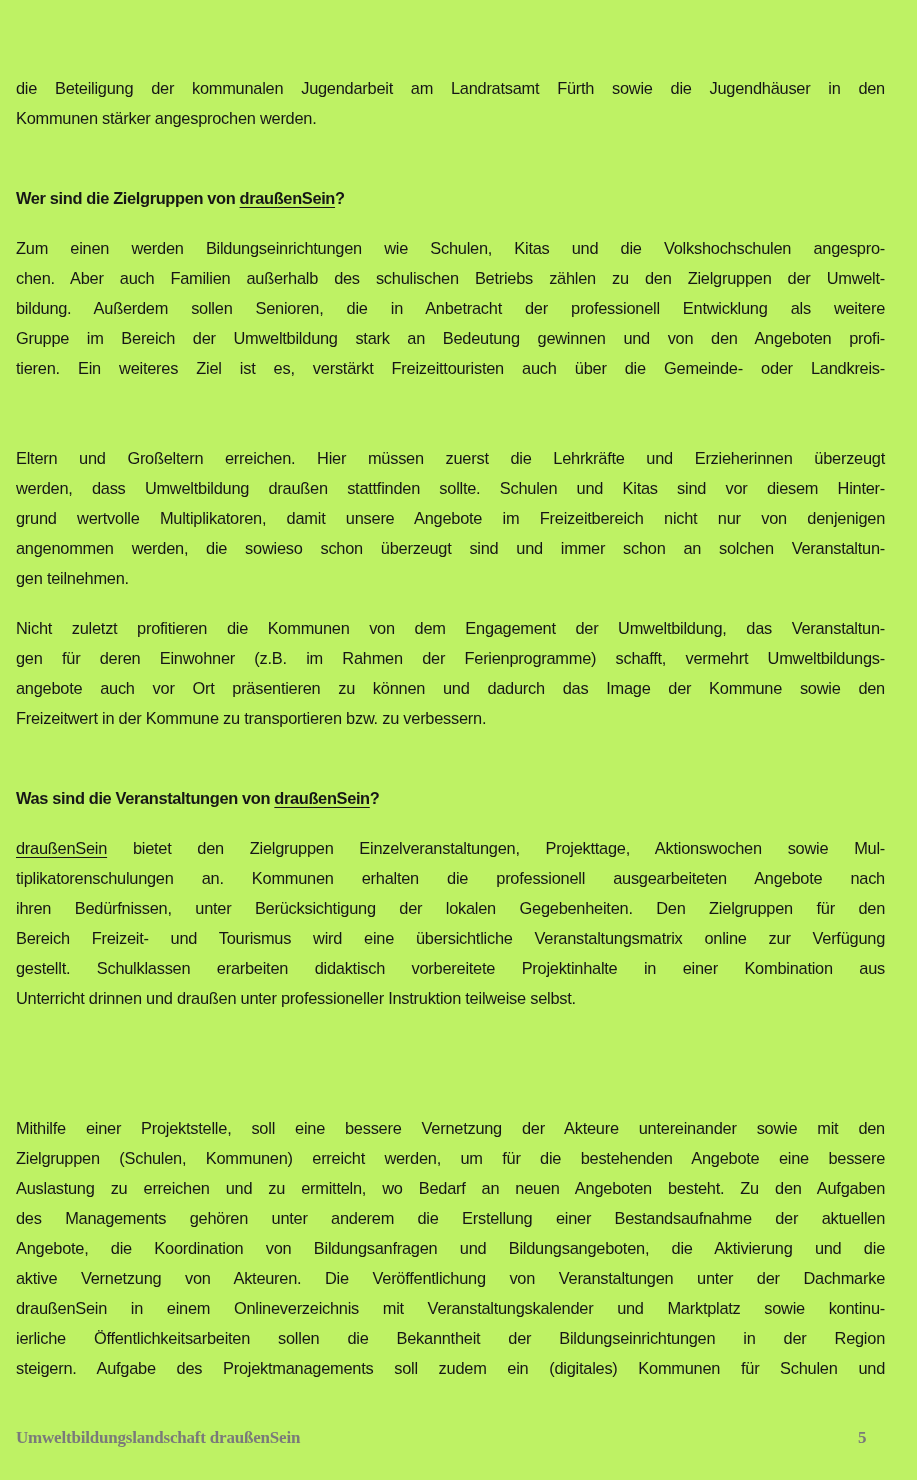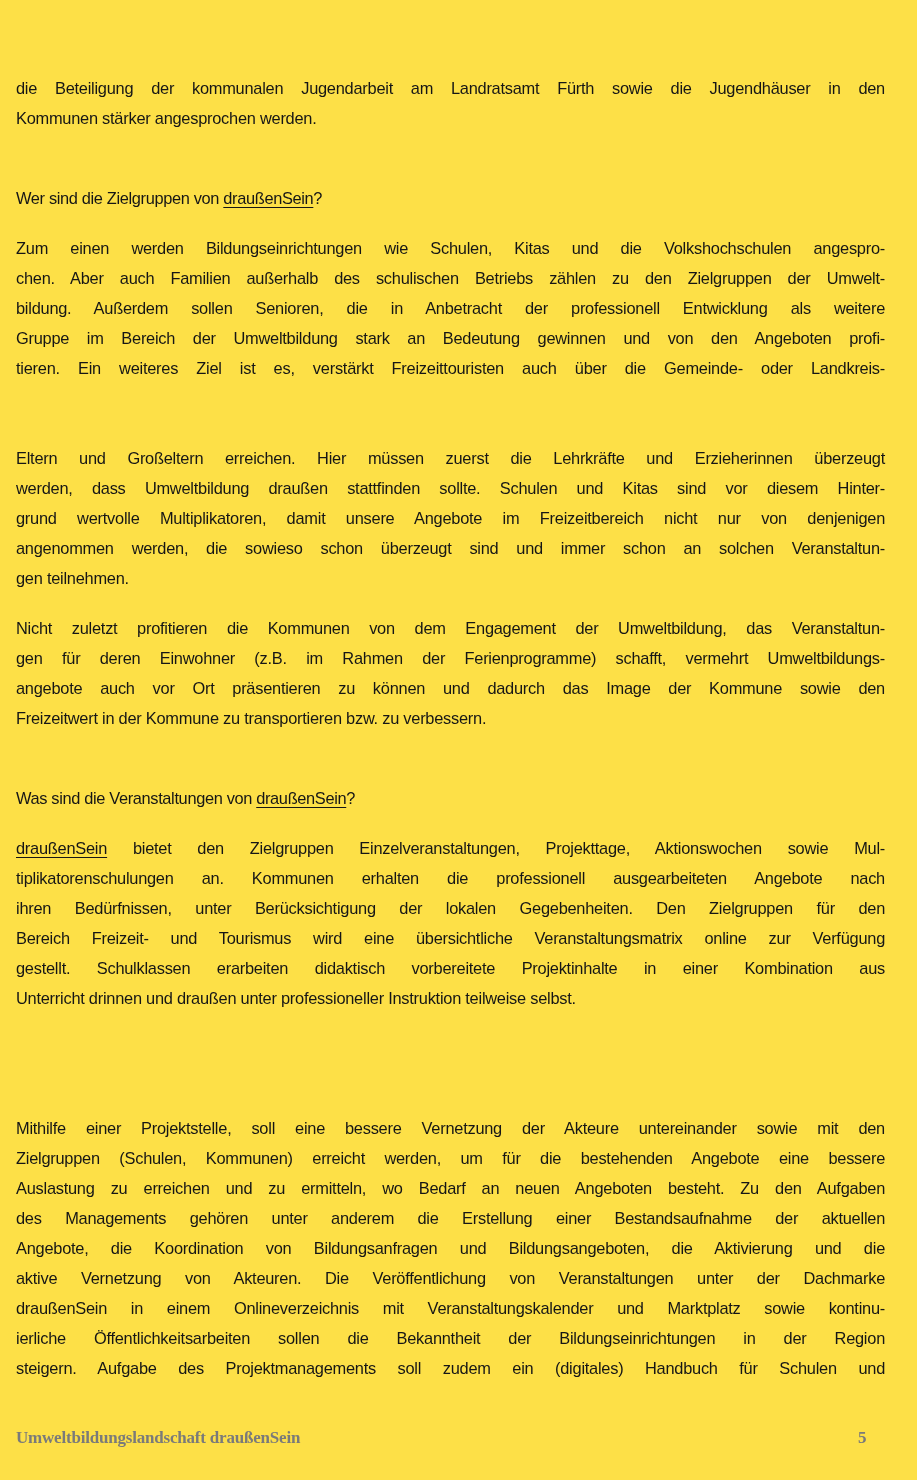--- a/index.html
+++ b/index.html
@@ -1,26 +1,26 @@
 <!DOCTYPE html>
 <html><head>
 <meta charset="utf-8">
 <style>
   html, body { margin: 0; padding: 0; background: #ffffff; }
   body { width: 917px; height: 1480px; position: relative; overflow: hidden; }
-  .page { position: absolute; left: 0; top: 0; width: 917px; height: 1480px; background: #fde047; }
+  .page { position: absolute; left: 0; top: 0; width: 917px; height: 1480px; background: #bef264; }
   .line {
     position: absolute; left: 16px; width: 869px;
     font-family: "Liberation Sans", sans-serif;
     font-size: 16.4px; color: #161616;
     white-space: nowrap; letter-spacing: -0.25px;
     line-height: 22px; height: 22px;
   }
   .line.justify { text-align: justify; text-align-last: justify; }
-  .heading { font-weight: normal; letter-spacing: -0.35px; }
+  .heading { font-weight: bold; letter-spacing: -0.35px; }
   .u { text-decoration: underline; text-underline-offset: 3px; text-decoration-thickness: 1px; }
   .footer-title {
     position: absolute; left: 16px; top: 1428px;
     font-family: "Liberation Serif", serif; font-weight: bold;
     font-size: 17px; color: #7a7a7a; letter-spacing: -0.2px;
   }
   .footer-page {
     position: absolute; left: 858px; top: 1428px;
     font-family: "Liberation Serif", serif; font-weight: bold;
     font-size: 17px; color: #7a7a7a;
@@ -69,17 +69,17 @@
 
 
   <div class="line justify" style="top:1117px">Mithilfe einer Projektstelle, soll eine bessere Vernetzung der Akteure untereinander sowie mit den</div>
   <div class="line justify" style="top:1147px">Zielgruppen (Schulen, Kommunen) erreicht werden, um für die bestehenden Angebote eine bessere</div>
   <div class="line justify" style="top:1177px">Auslastung zu erreichen und zu ermitteln, wo Bedarf an neuen Angeboten besteht. Zu den Aufgaben</div>
   <div class="line justify" style="top:1207px">des Managements gehören unter anderem die Erstellung einer Bestandsaufnahme der aktuellen</div>
   <div class="line justify" style="top:1237px">Angebote, die Koordination von Bildungsanfragen und Bildungsangeboten, die Aktivierung und die</div>
   <div class="line justify" style="top:1267px">aktive Vernetzung von Akteuren. Die Veröffentlichung von Veranstaltungen unter der Dachmarke</div>
   <div class="line justify" style="top:1297px">draußenSein in einem Onlineverzeichnis mit Veranstaltungskalender und Marktplatz sowie kontinu-</div>
   <div class="line justify" style="top:1327px">ierliche Öffentlichkeitsarbeiten sollen die Bekanntheit der Bildungseinrichtungen in der Region</div>
-  <div class="line justify" style="top:1357px">steigern. Aufgabe des Projektmanagements soll zudem ein (digitales) Handbuch für Schulen und</div>
+  <div class="line justify" style="top:1357px">steigern. Aufgabe des Projektmanagements soll zudem ein (digitales) Kommunen für Schulen und</div>
 
   <div class="footer-title">Umweltbildungslandschaft draußenSein</div>
   <div class="footer-page">5</div>
 </div>
 
 </body></html>

